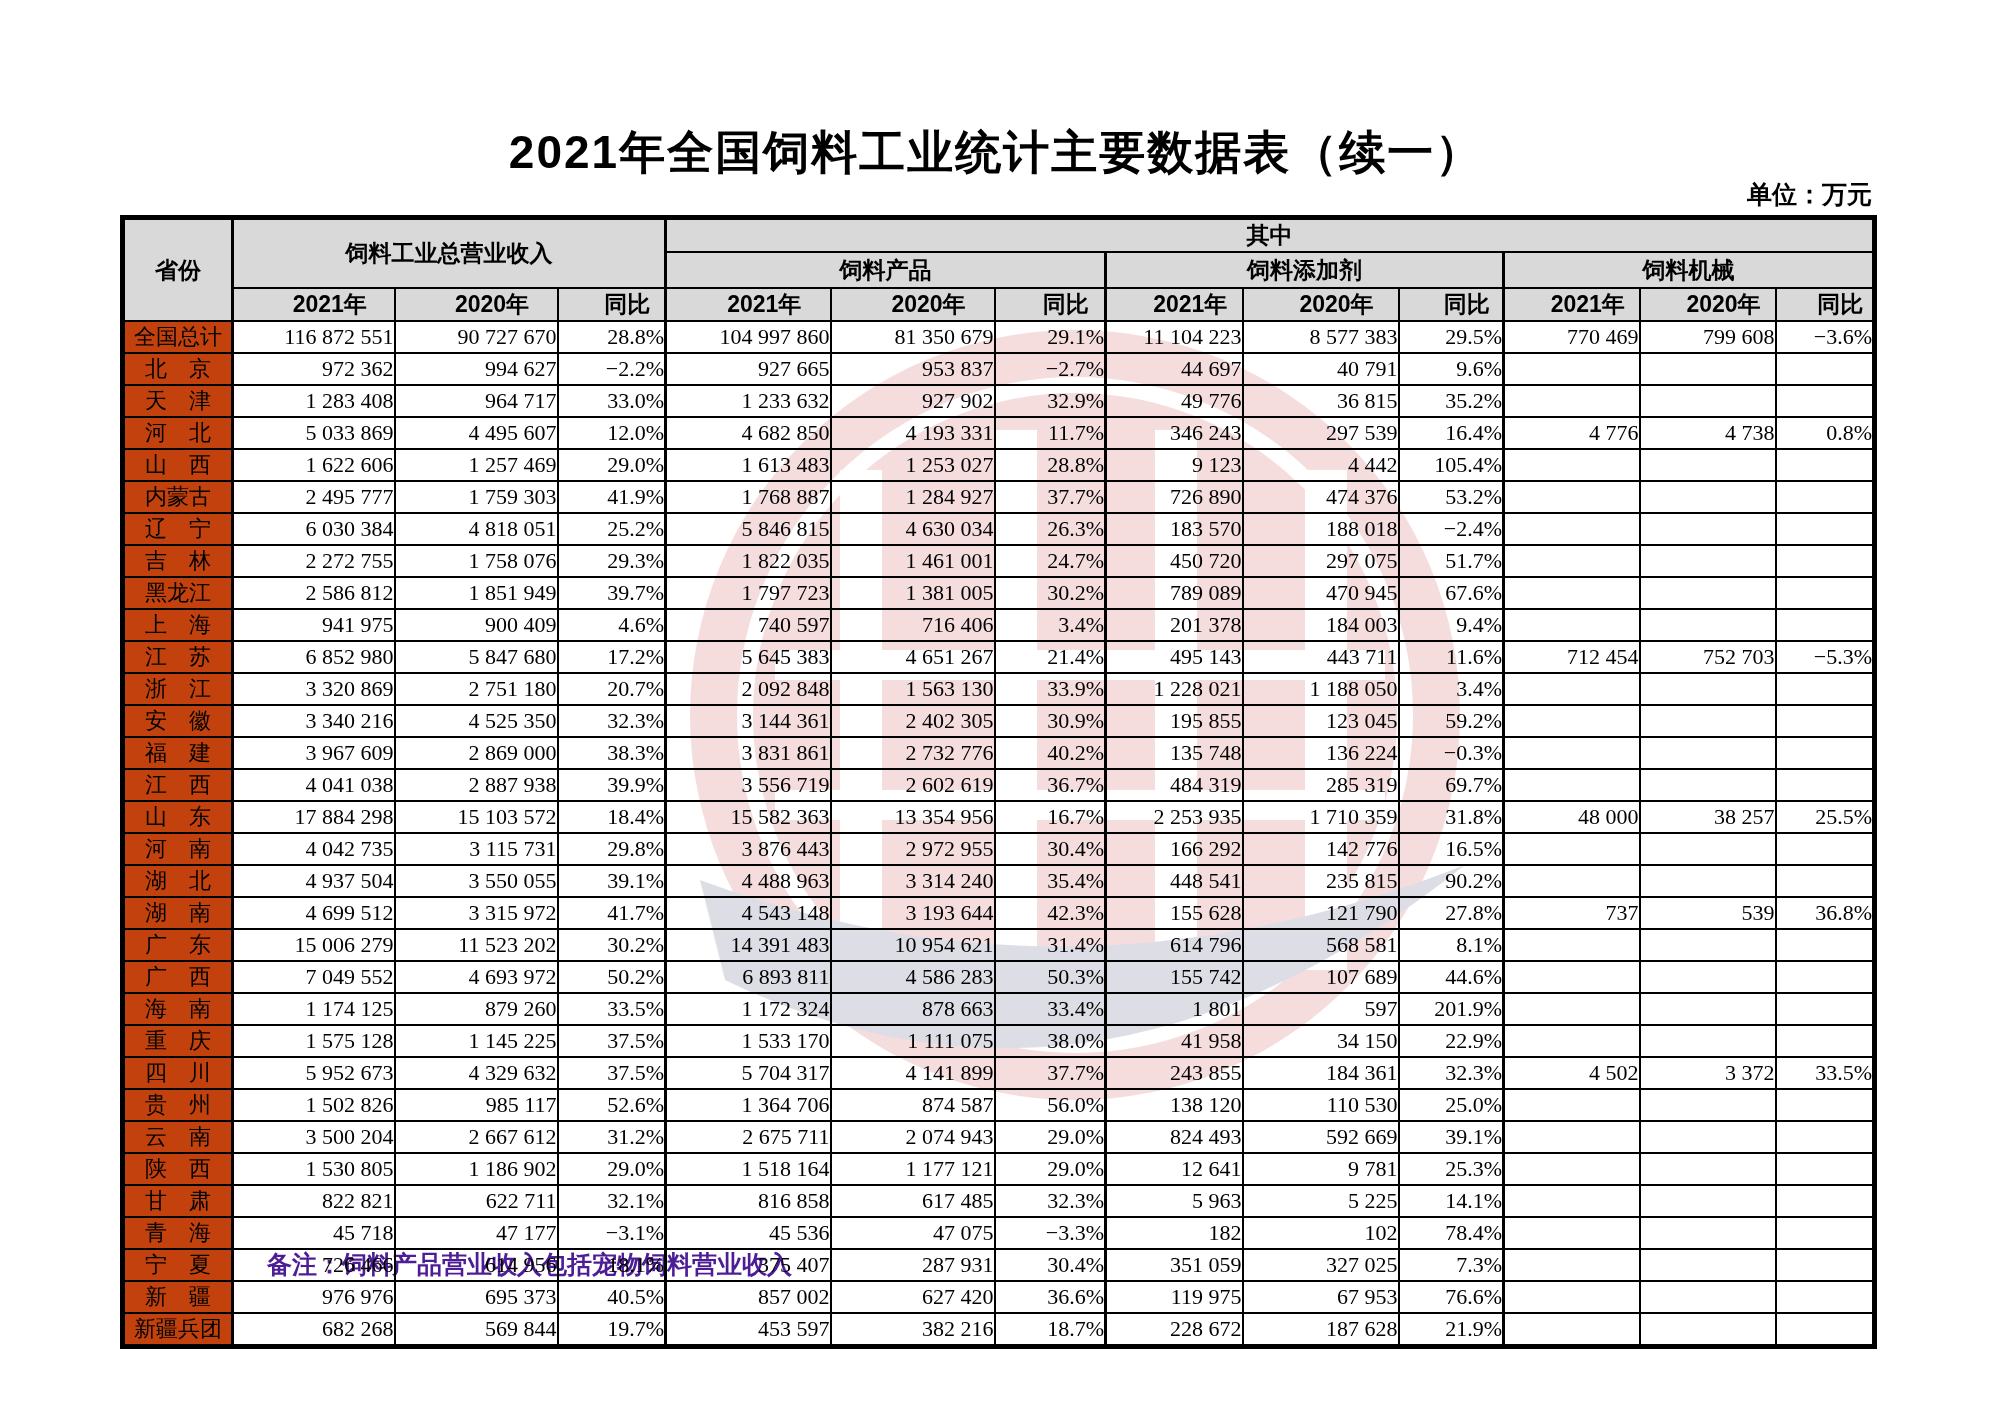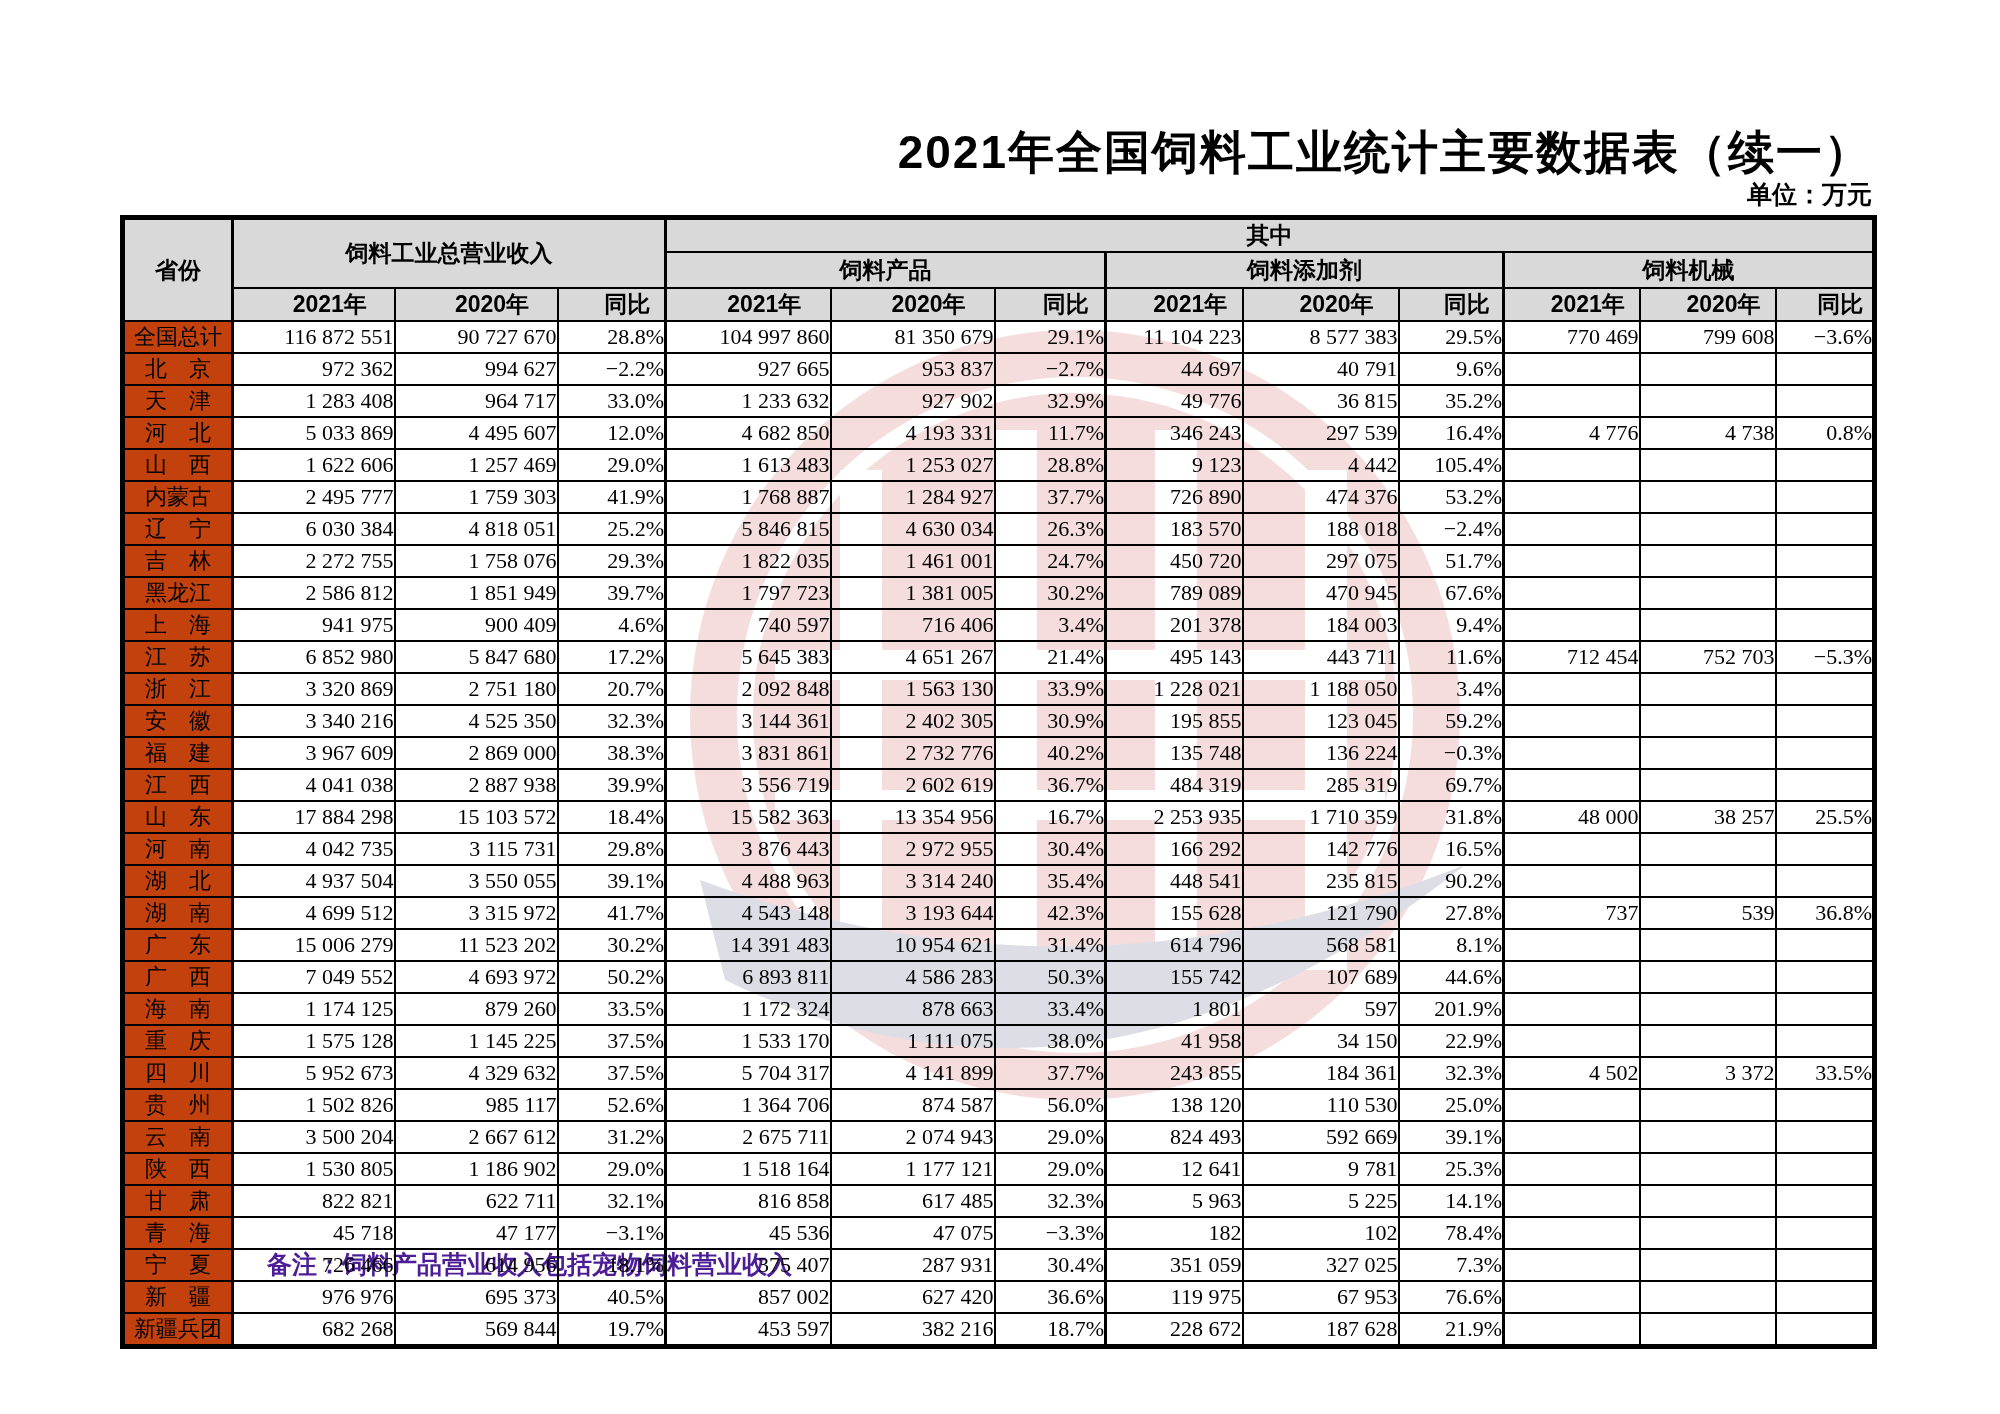--- a/index.html
+++ b/index.html
@@ -5,21 +5,21 @@
   html,body{margin:0;padding:0;}
   body{
     width:2000px;height:1414px;position:relative;background:#ffffff;
     font-family:"Liberation Serif","DejaVu Serif",serif;
     overflow:hidden;
   }
   
   .wm{position:absolute;z-index:0;}
   
   .title{
-    position:absolute;left:120px;top:122px;width:1752px;text-align:right;
+    position:absolute;left:120px;top:122px;width:1752px;text-align:center;
     font-family:"Liberation Sans","DejaVu Sans",sans-serif;
     font-size:46px;font-weight:bold;color:#000;letter-spacing:2px;
   }
   .unit{
     position:absolute;left:120px;top:178px;width:1752px;text-align:right;
     font-family:Liberation Sans, sans-serif;
     font-size:25px;font-weight:bold;color:#000;
   }
   .note{
     position:absolute;left:267px;top:1248px;

